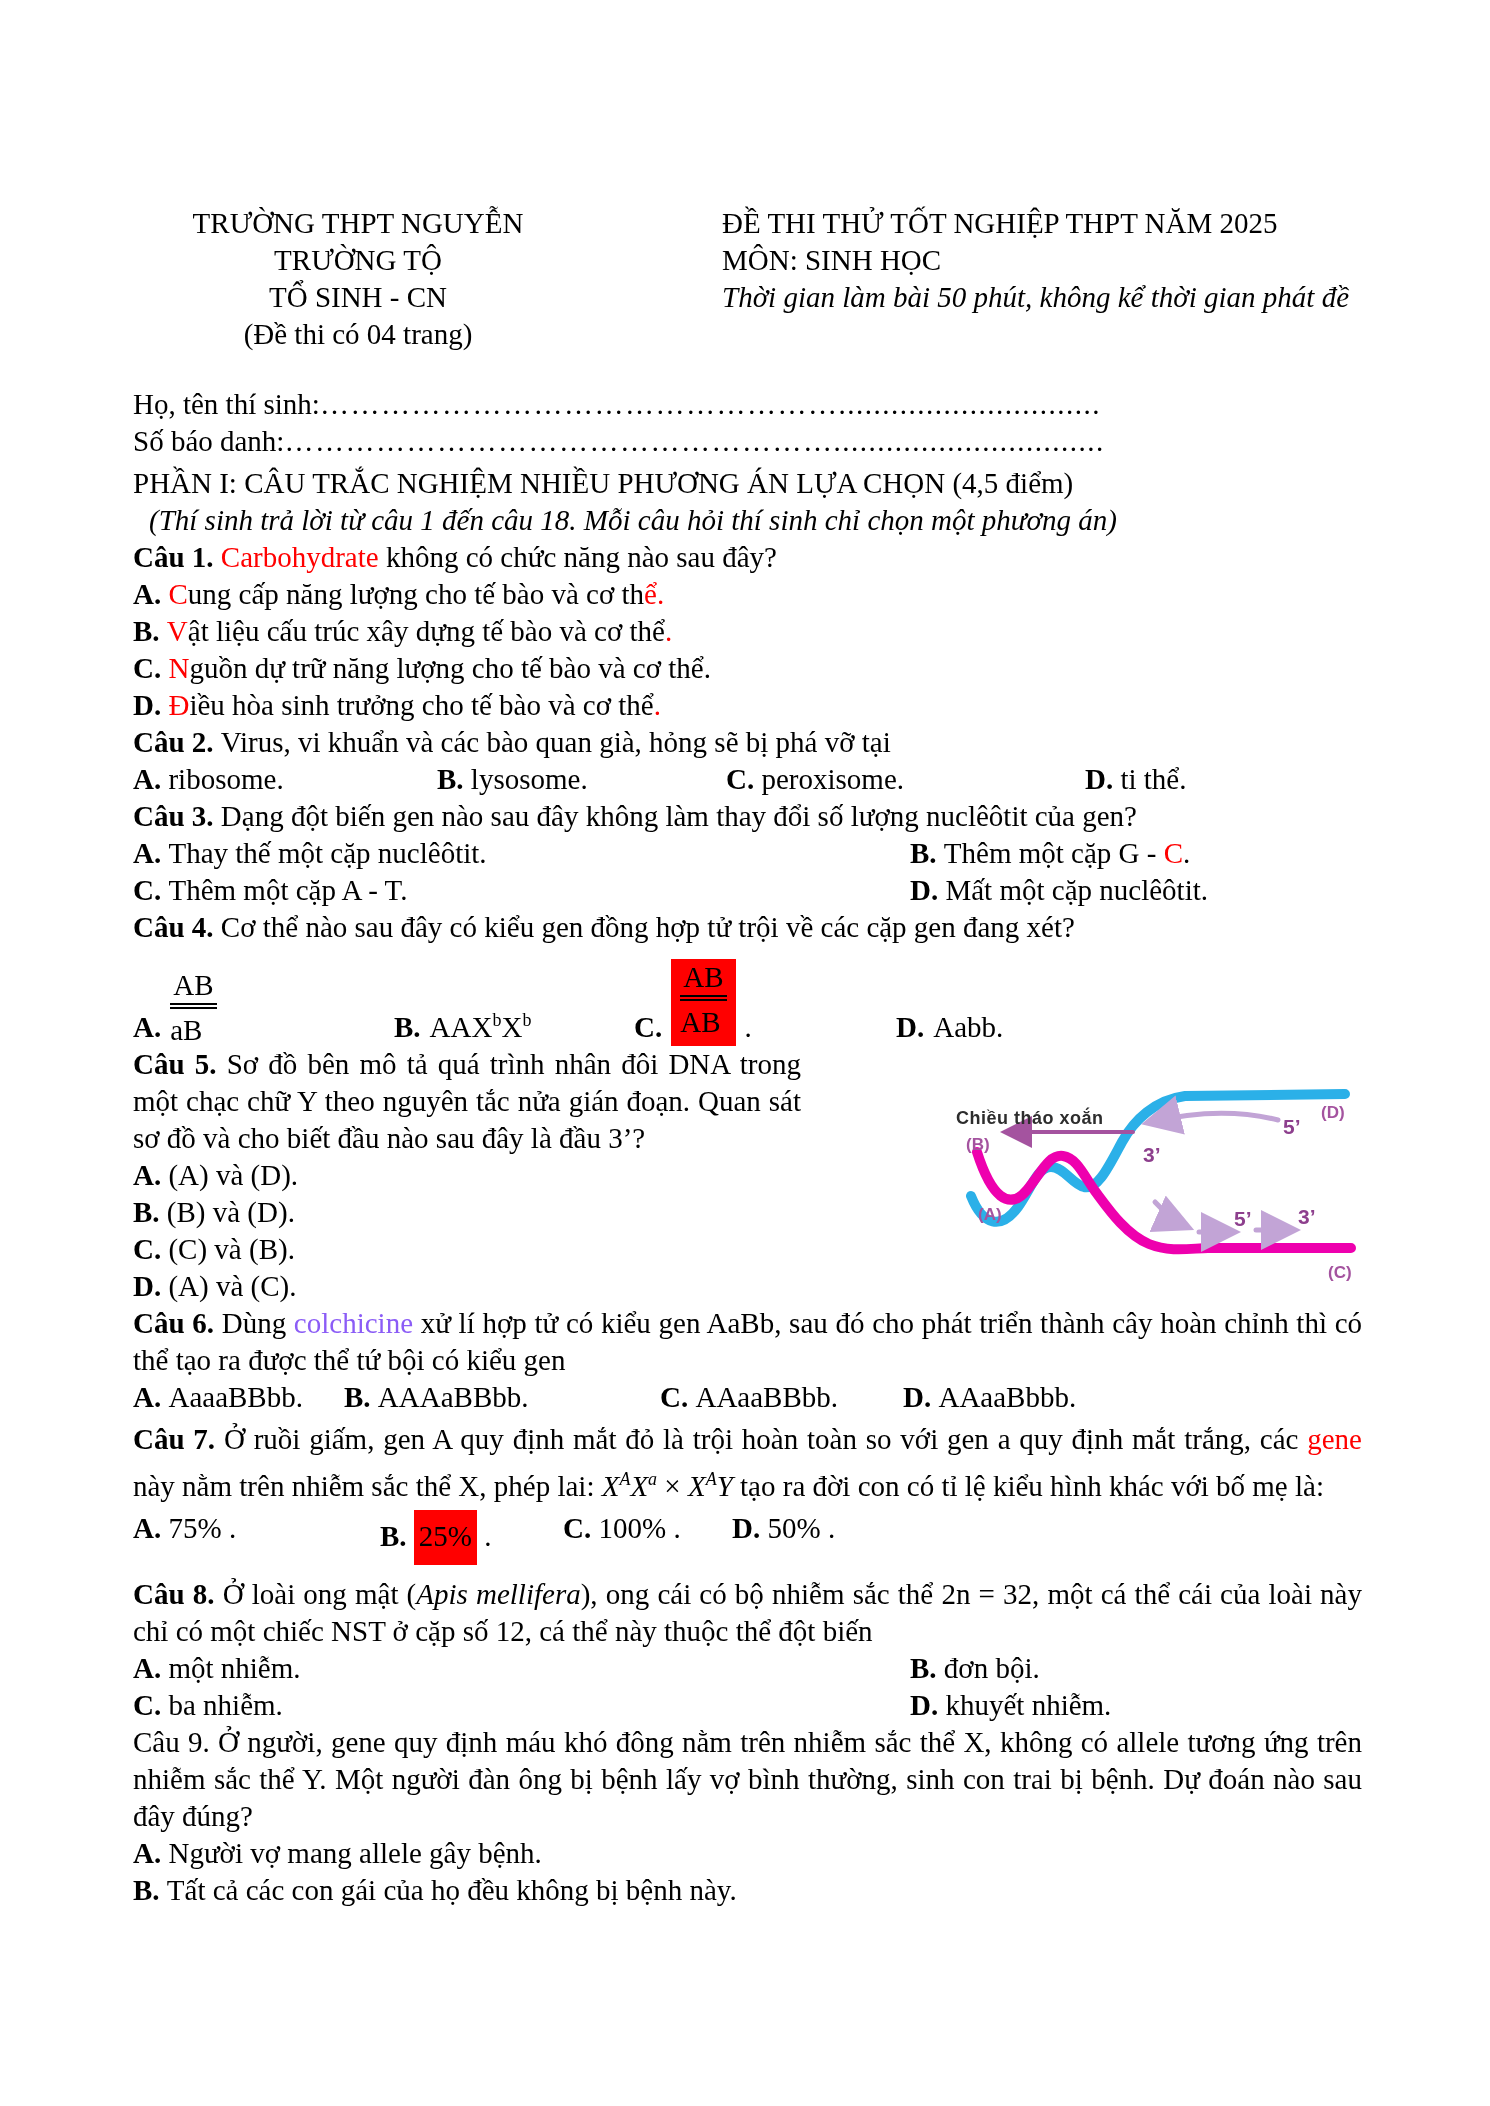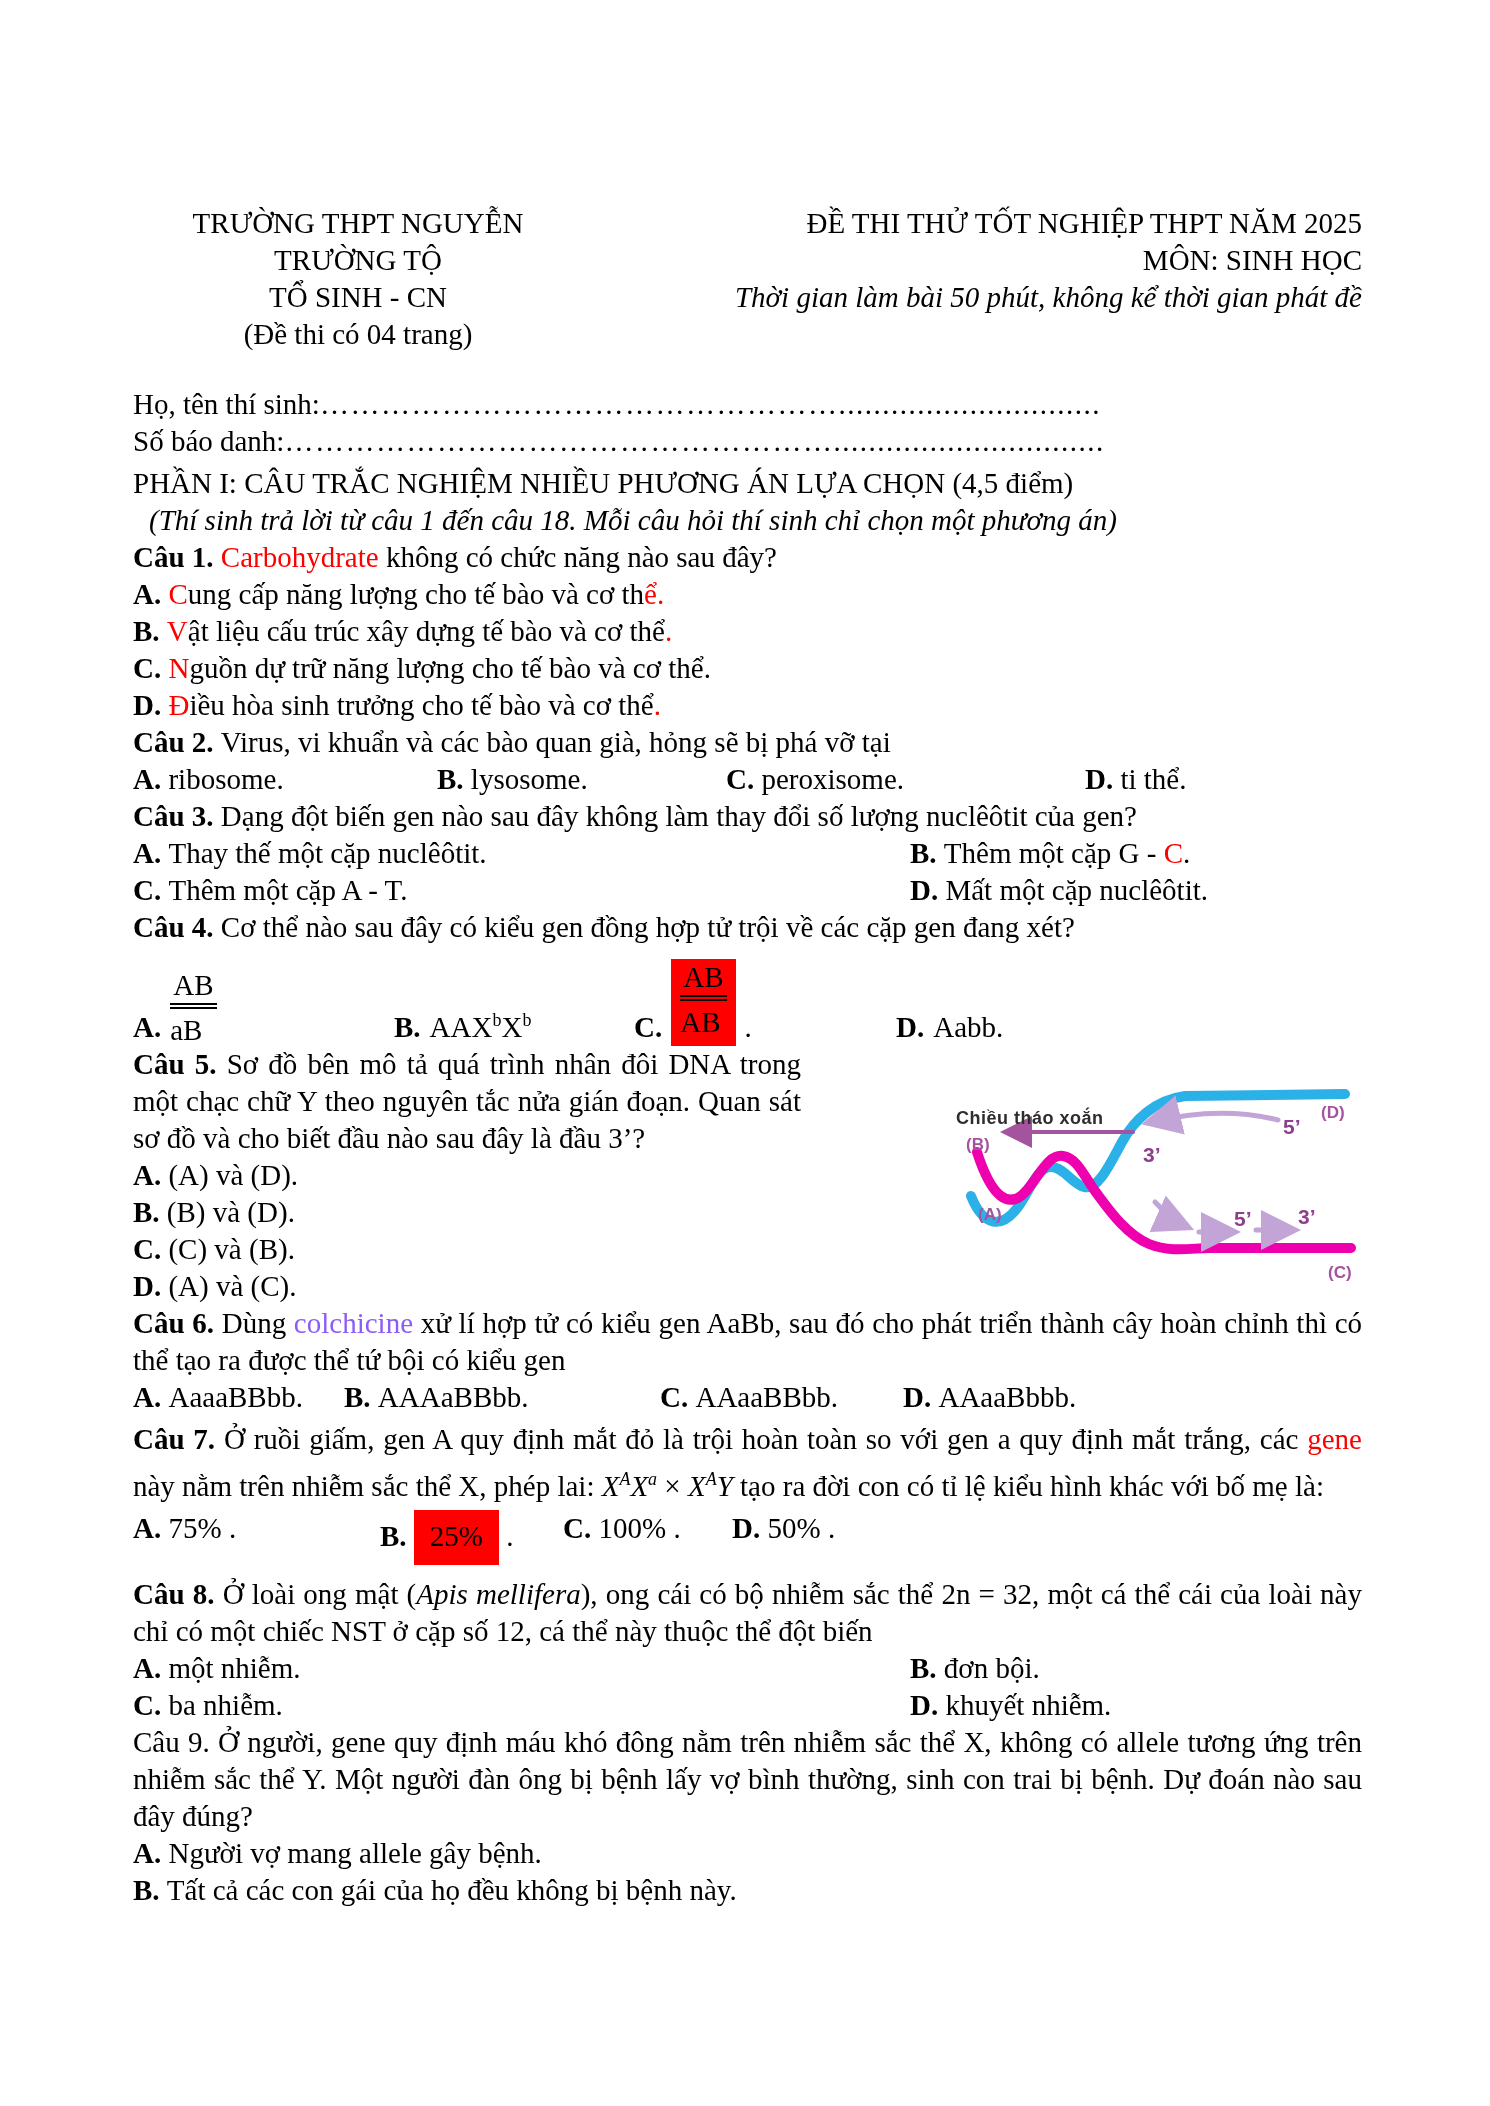--- a/index.html
+++ b/index.html
@@ -5,21 +5,21 @@
   *{margin:0;padding:0;box-sizing:border-box}
   html,body{background:#fff}
   body{width:1490px;height:2106px;font-family:"Liberation Serif",serif;color:var(--text,#000);font-size:29px;line-height:37px}
   .page{width:1490px;height:2106px;padding:205px 128px 0 133px;position:relative;overflow:hidden;background:var(--page-bg,#fff)}
   .b{font-weight:normal}
   .i{font-style:italic}
   .jst{text-align:justify}
   sup{font-size:.62em;line-height:0}
   .header{display:flex;justify-content:space-between}
   .h-left{width:450px;text-align:center}
-  .h-right{width:640px;text-align:right}
+  .h-right{width:640px;text-align:left}
   .h-right p{white-space:nowrap}
   .fields{margin-top:33px}
   .dots{letter-spacing:1.5px}
   .part-title{margin-top:5px}
   .note{padding-left:16px}
   .row{display:flex;align-items:baseline}
   .cell{display:inline-block}
   .r-q2 .cell:nth-child(1){width:304px}
   .r-q2 .cell:nth-child(2){width:289px}
   .r-q2 .cell:nth-child(3){width:359px}
@@ -33,21 +33,21 @@
   .r-q6 .cell:nth-child(3){width:243px}
   .r-q7{align-items:flex-start;height:66px}
   .r-q7 .cell:nth-child(1){width:247px}
   .r-q7 .cell:nth-child(2){width:183px}
   .r-q7 .cell:nth-child(3){width:169px}
   .optf{display:inline-flex;align-items:flex-end;gap:9px}
   .frac{display:inline-block;text-align:left;line-height:31px}
   .frac-top{display:block;border-bottom:6px double #000;padding:0 3px 2px}
   .frac-bot{display:block;margin-top:6px}
   .redbox{display:inline-block;background:var(--red,#f00);padding:3px 9px 5px}
-  .hl{background:var(--red,#f00);display:inline-block;padding:12px 16px 14px;line-height:29px}
+  .hl{background:var(--red,#f00);display:inline-block;padding:12px 5px 14px;line-height:29px}
   .q7stem{line-height:47px}
   .q5wrap{position:relative}
   .q5stem{width:668px;text-align:justify}
   .dna{position:absolute;left:800px;top:28px}
   .strand{stroke-width:10;stroke-linecap:round;fill:none}
   .arr{stroke:var(--diagram-arrow,#c2a4d6);stroke-width:5;fill:none;stroke-linecap:round}
   .arr-purple{stroke:var(--diagram-purple,#9c5ba3);stroke-width:4;fill:none;stroke-linecap:round}
   .dlabel{font:bold 18px "Liberation Sans",sans-serif;fill:var(--diagram-label,#2d2d2d);letter-spacing:.5px}
   .plabel{font:bold 17px "Liberation Sans",sans-serif;fill:var(--diagram-purple,#9c5ba3)}
   .pnum{font:bold 21px "Liberation Sans",sans-serif;fill:var(--diagram-dark-purple,#8d3f8d)}

